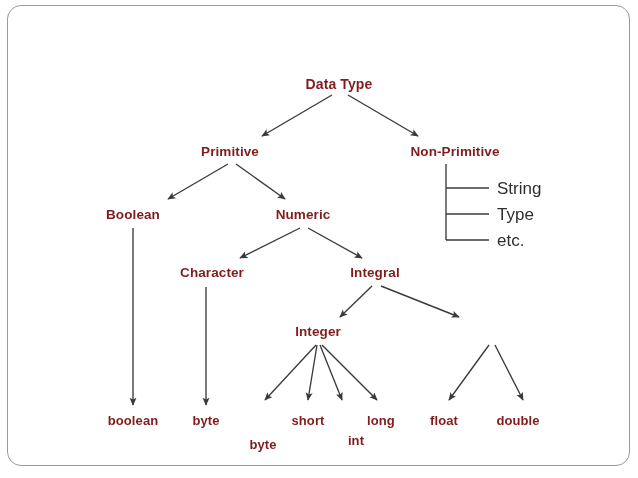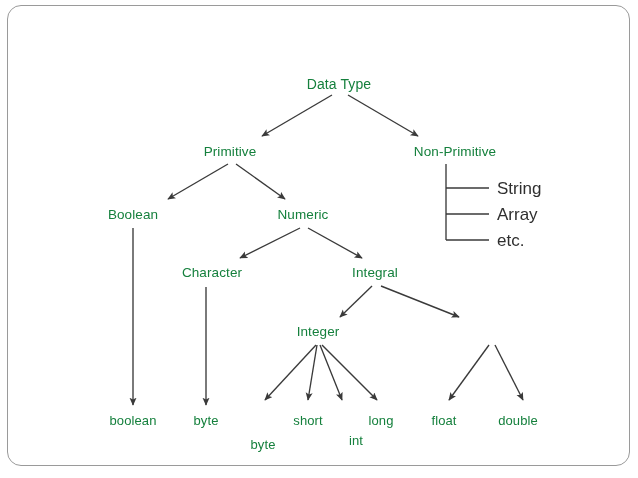--- a/index.html
+++ b/index.html
@@ -30,22 +30,22 @@
     position: absolute;
     left: 0;
     top: 0;
     width: 638px;
     height: 478px;
   }
   .node {
     position: absolute;
     transform: translate(-50%, -50%);
     white-space: nowrap;
-    color: #15803d;
-    font-weight: normal;
+    color: #7f1d1d;
+    font-weight: bold;
     font-size: 13.5px;
     letter-spacing: 0.1px;
     line-height: 1;
   }
   .node.leaf {
     font-size: 13px;
   }
   .node.root {
     font-size: 14px;
   }
@@ -119,15 +119,15 @@
   <div class="node leaf" style="left:133px; top:420px;">boolean</div>
   <div class="node leaf" style="left:206px; top:420px;">byte</div>
   <div class="node leaf" style="left:263px; top:420px;margin-top:24px;">byte</div>
   <div class="node leaf" style="left:308px; top:420px;">short</div>
   <div class="node leaf" style="left:346px; top:440px;padding-left:20px;">int</div>
   <div class="node leaf" style="left:381px; top:420px;">long</div>
   <div class="node leaf" style="left:444px; top:420px;">float</div>
   <div class="node leaf" style="left:518px; top:420px;">double</div>
 
   <div class="list-label" style="left:497px; top:188px;">String</div>
-  <div class="list-label" style="left:497px; top:214px;">Array</div>
+  <div class="list-label" style="left:497px; top:214px;">Type</div>
   <div class="list-label" style="left:497px; top:240px;">etc.</div>
 </div>
 
 </body></html>

